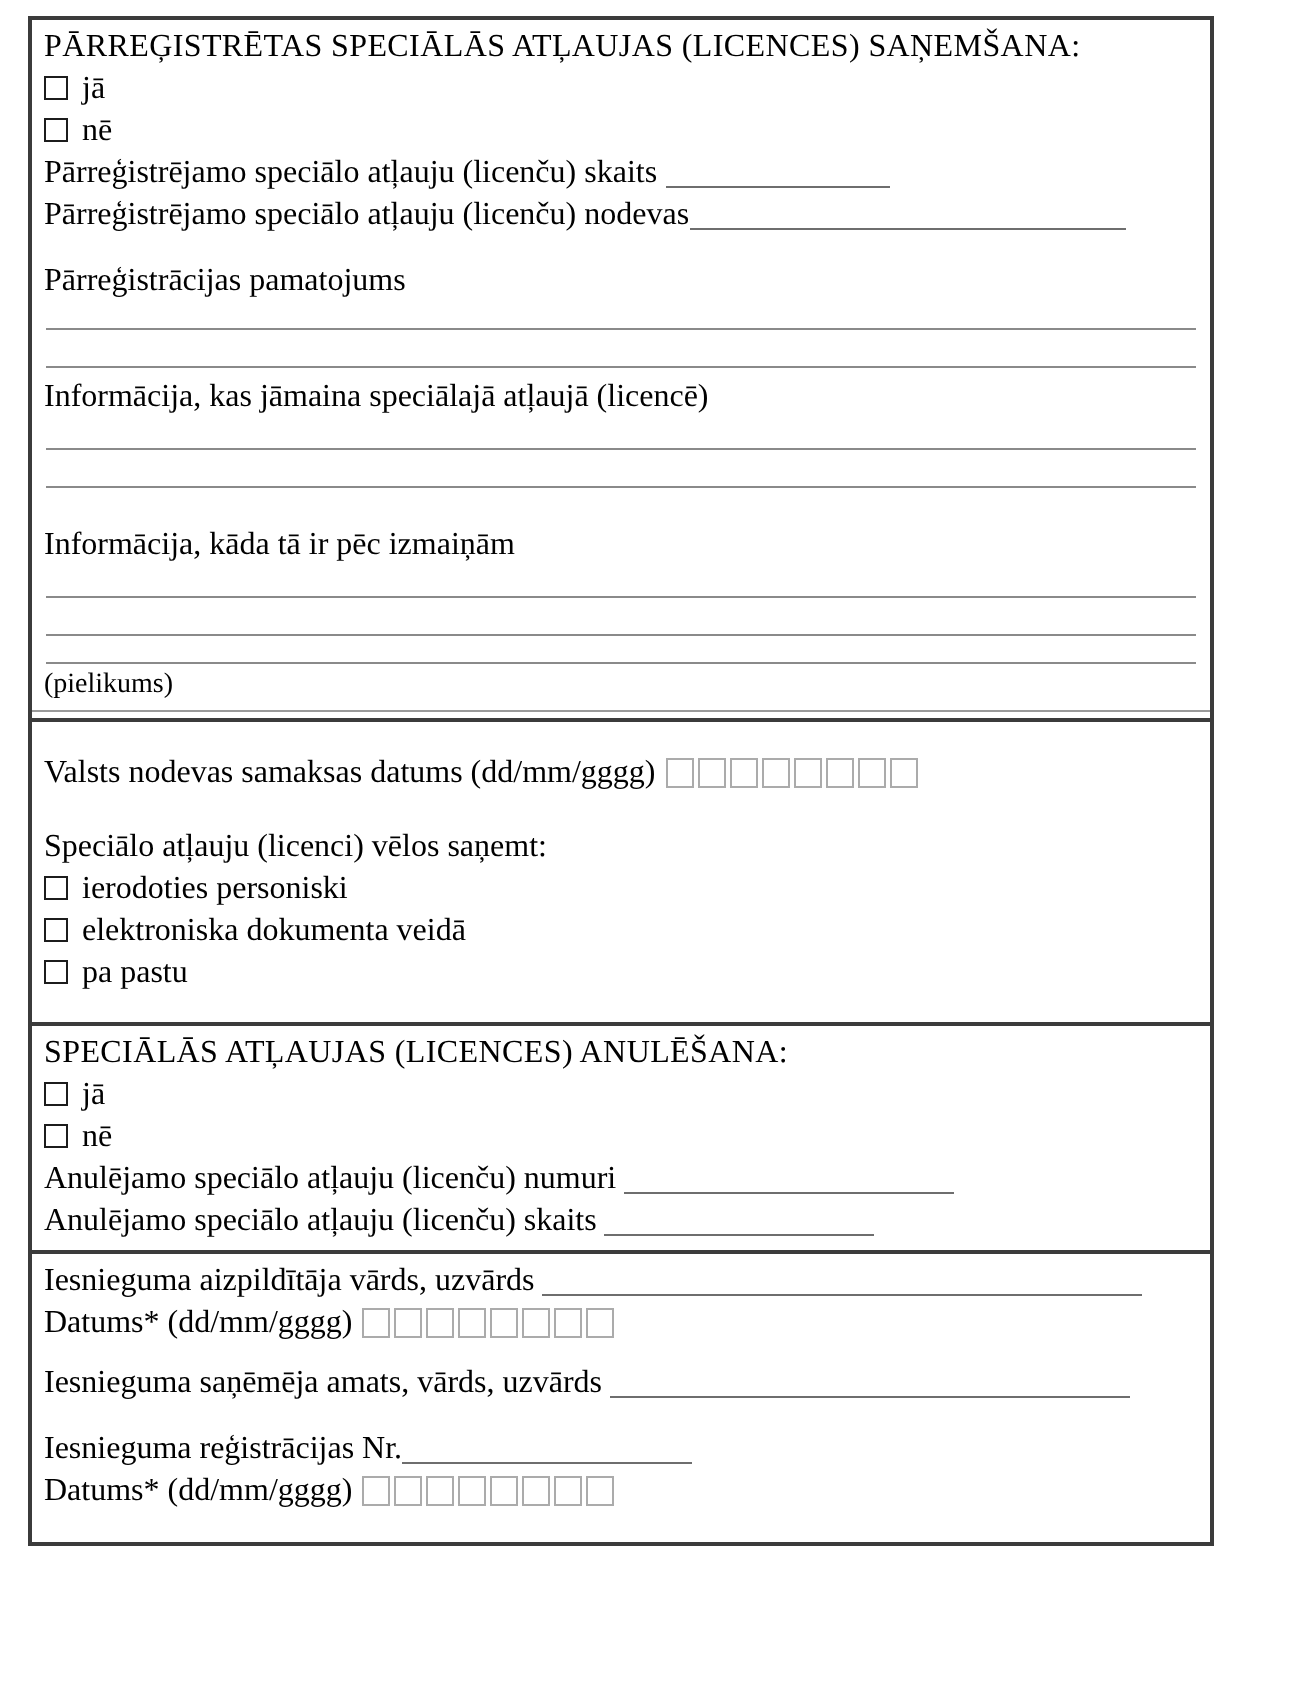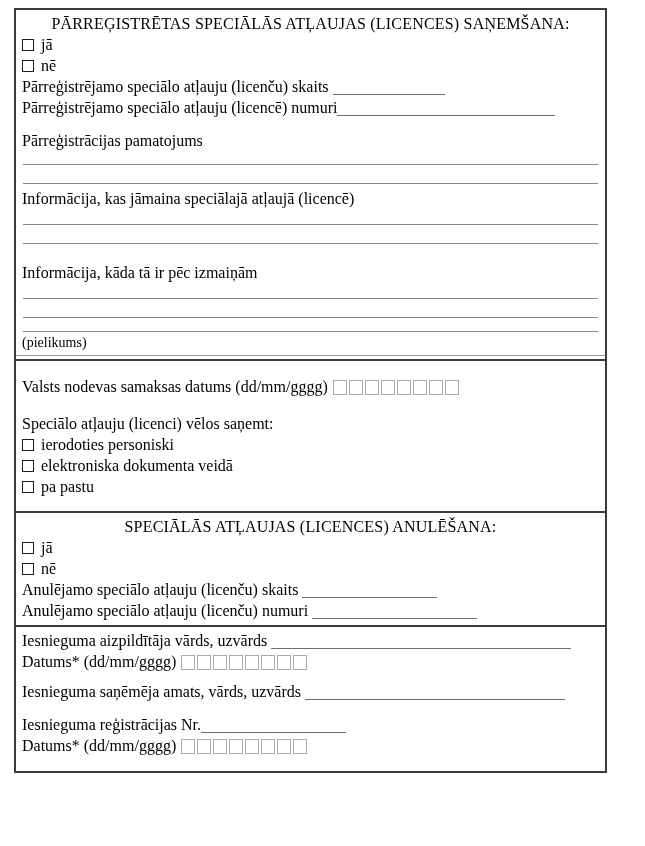--- a/index.html
+++ b/index.html
@@ -38,21 +38,21 @@
     margin: 0;
     line-height: 21px;
     white-space: nowrap;
   }
   .mt4  { margin-top: 4px; }
   .mt9  { margin-top: 9px; }
   .mt12 { margin-top: 12px; }
   .mt16 { margin-top: 16px; }
   .mt17 { margin-top: 17px; }
   .mt18 { margin-top: 18px; }
-  .heading { letter-spacing: 0.2px; text-align: center; }
+  .heading { letter-spacing: 0.2px; }
   .checkbox {
     display: inline-block;
     width: 10px;
     height: 10px;
     border: 1.5px solid #1c1c1c;
     margin-right: 7px;
     vertical-align: -1px;
     background: #ffffff;
   }
   .blank {
@@ -97,21 +97,21 @@
 <body>
 
 <div class="page">
   <div class="form-box">
 
     <div class="section sec-1">
       <p class="heading">PĀRREĢISTRĒTAS SPECIĀLĀS ATĻAUJAS (LICENCES) SAŅEMŠANA:</p>
       <p><span class="checkbox"></span><span>jā</span></p>
       <p><span class="checkbox"></span><span>nē</span></p>
       <p><span>Pārreģistrējamo speciālo atļauju (licenču) skaits</span> <span class="blank w112"></span></p>
-      <p><span>Pārreģistrējamo speciālo atļauju (licencē) numuri</span><span class="blank w218"></span></p>
+      <p><span>Pārreģistrējamo speciālo atļauju (licenču) nodevas</span><span class="blank w218"></span></p>
 
       <p class="mt12">Pārreģistrācijas pamatojums</p>
       <div class="writeline mt16"></div>
       <div class="writeline wl-gap"></div>
 
       <p class="mt4">Informācija, kas jāmaina speciālajā atļaujā (licencē)</p>
       <div class="writeline wl-tall"></div>
       <div class="writeline wl-gap"></div>
 
       <p class="mt18">Informācija, kāda tā ir pēc izmaiņām</p>
@@ -129,22 +129,22 @@
       <p class="mt16">Speciālo atļauju (licenci) vēlos saņemt:</p>
       <p><span class="checkbox"></span><span>ierodoties personiski</span></p>
       <p><span class="checkbox"></span><span>elektroniska dokumenta veidā</span></p>
       <p><span class="checkbox"></span><span>pa pastu</span></p>
     </div>
 
     <div class="section sec-3">
       <p class="heading">SPECIĀLĀS ATĻAUJAS (LICENCES) ANULĒŠANA:</p>
       <p><span class="checkbox"></span><span>jā</span></p>
       <p><span class="checkbox"></span><span>nē</span></p>
+      <p><span>Anulējamo speciālo atļauju (licenču) numuri</span> <span class="blank w165"></span></p>
       <p><span>Anulējamo speciālo atļauju (licenču) skaits</span> <span class="blank w135"></span></p>
-      <p><span>Anulējamo speciālo atļauju (licenču) numuri</span> <span class="blank w165"></span></p>
     </div>
 
     <div class="section sec-4">
       <p><span>Iesnieguma aizpildītāja vārds, uzvārds</span> <span class="blank w300"></span></p>
       <p><span>Datums* (dd/mm/gggg)</span><span class="dateboxes"><span class="datebox"></span><span class="datebox"></span><span class="datebox"></span><span class="datebox"></span><span class="datebox"></span><span class="datebox"></span><span class="datebox"></span><span class="datebox"></span></span></p>
 
       <p class="mt9"><span>Iesnieguma saņēmēja amats, vārds, uzvārds</span> <span class="blank w260"></span></p>
 
       <p class="mt12"><span>Iesnieguma reģistrācijas Nr.</span><span class="blank w145"></span></p>
       <p><span>Datums* (dd/mm/gggg)</span><span class="dateboxes"><span class="datebox"></span><span class="datebox"></span><span class="datebox"></span><span class="datebox"></span><span class="datebox"></span><span class="datebox"></span><span class="datebox"></span><span class="datebox"></span></span></p>

